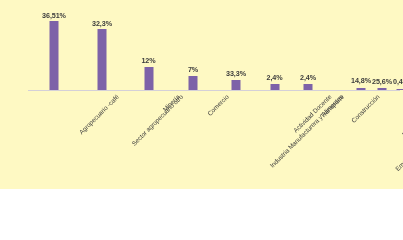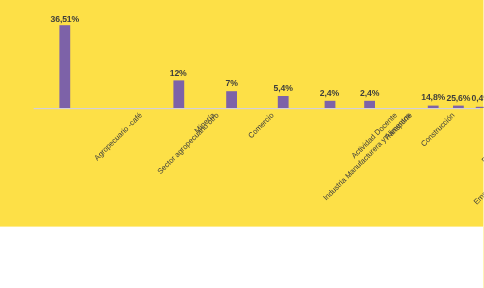--- a/index.html
+++ b/index.html
@@ -14,21 +14,21 @@
     font-family: "Liberation Sans", sans-serif;
     color: #333333;
     position: relative;
   }
   #chart-root {
     position: absolute;
     left: 0;
     top: 0;
     width: 403px;
     height: 189px;
-    background: #fde047;
+    background: #fef9c3;
   }
   
   #plot-area {
     position: absolute;
     left: 30px;
     top: 4px;
     width: 368px;
     height: 86px;
   }
   .bar-slot {
@@ -86,33 +86,37 @@
 
 <div id="chart-root">
 
   <div id="plot-area">
 
     <div class="bar-slot" style="left:0px;width:48px;">
       <div class="bar-value" style="bottom:81.5%;">36,51%</div>
       <div class="bar-rect" style="height: 80%; background: rgb(125, 98, 168);"></div>
     </div>
 
+    <div class="bar-slot" style="left:48px;width:48px;">
+      <div class="bar-value" style="bottom:72.5%;">32,3%</div>
+      <div class="bar-rect" style="height: 71%; background: rgb(125, 98, 168);"></div>
+    </div>
 
     <div class="bar-slot" style="left:96px;width:45px;">
       <div class="bar-value" style="bottom:29.5%;">12%</div>
       <div class="bar-rect" style="height: 27%; background: rgb(125, 98, 168);"></div>
     </div>
 
     <div class="bar-slot" style="left:141px;width:44px;">
       <div class="bar-value" style="bottom:18.5%;">7%</div>
       <div class="bar-rect" style="height: 16%; background: rgb(125, 98, 168);"></div>
     </div>
 
     <div class="bar-slot" style="left:185px;width:42px;">
-      <div class="bar-value" style="bottom:14.5%;">5,4%</div>
+      <div class="bar-value" style="bottom:14.5%;">33,3%</div>
       <div class="bar-rect" style="height: 12%; background: rgb(125, 98, 168);"></div>
     </div>
 
     <div class="bar-slot" style="left:227px;width:35px;">
       <div class="bar-value" style="bottom:9%;">2,4%</div>
       <div class="bar-rect" style="height: 6.5%; background: rgb(125, 98, 168);"></div>
     </div>
 
     <div class="bar-slot" style="left:262px;width:32px;">
       <div class="bar-value" style="bottom:9%;">2,4%</div>

